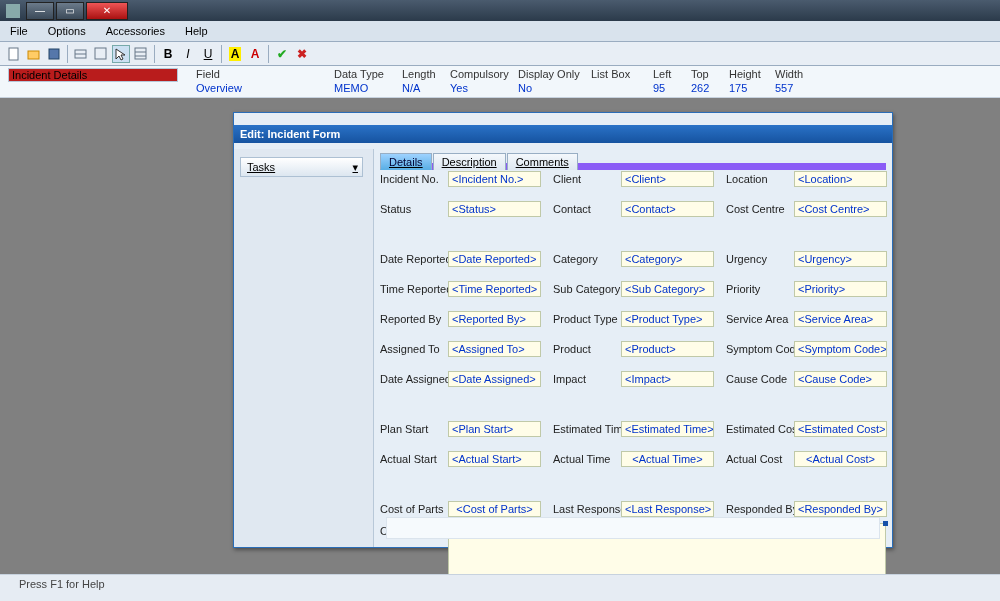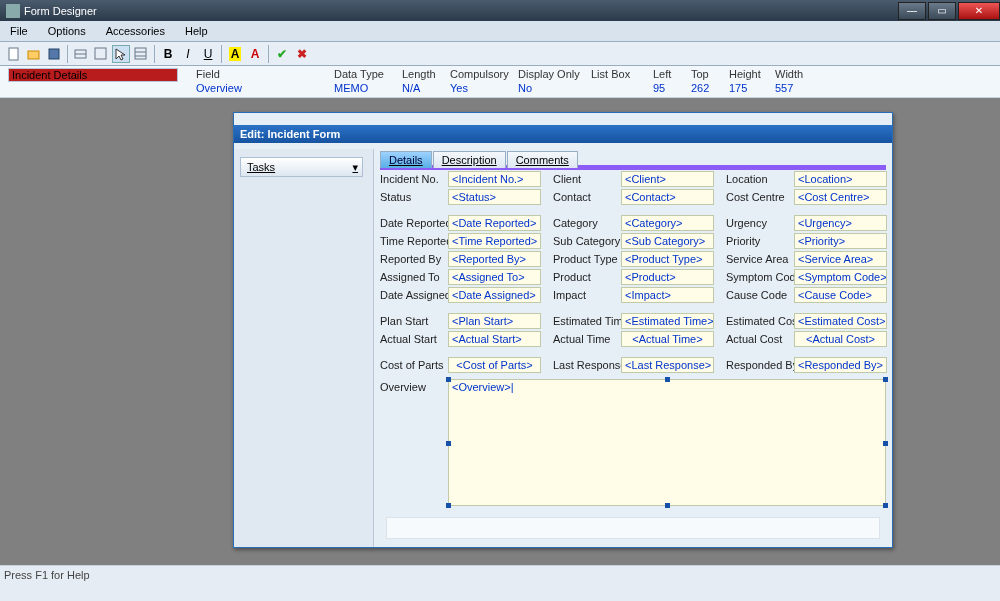--- a/index.html
+++ b/index.html
@@ -34,50 +34,49 @@
 .canvas { position: absolute; top: 98px; left: 0; right: 0; bottom: 18px; background: #808080; }
 .formwin { position: absolute; left: 233px; top: 14px; width: 660px; height: 436px; background: #e6eef6; border: 1px solid #2a6db7; box-shadow: 1px 2px 4px rgba(0,0,0,0.4); }
 .formwin .hdr1 { height: 17px; background: linear-gradient(#e8f0f8,#cbdae9); font-size: 11px; padding-left: 6px; line-height: 17px; color:#222; border-bottom:1px solid #9ab; }
 .formwin .hdr2 { height: 18px; background: linear-gradient(#2a72c7,#1653a0); color:#fff; font-size:11px; font-weight:bold; padding-left:6px; line-height:18px;margin-top:12px; }
 .formbody { position:absolute; top:36px; left:0; right:0; bottom:0; display:flex;text-decoration:underline; }
 .leftpane { width: 140px; background:#e0e8f1; border-right:1px solid #b8c8d8; padding:8px 6px; }
 .tasks { width: 123px; height: 20px; background: linear-gradient(#fff,#dce6f0); border:1px solid #adc0d3; font-size:11px; padding-left:6px; line-height:18px; display:flex; justify-content:space-between; align-items:center; padding-right:4px; }
 .rightpane { flex:1; background:#e6eef6; padding:4px 6px 0 6px; position:relative; }
 
 
-.tabrow { display:flex; height:17px; border-bottom:5px solid #8b5cf6;align-items:center; }
+.tabrow { display:flex; height:17px; border-bottom:7px solid #8b5cf6; }
 .tab { font-size:11px; padding:1px 8px 0 8px; background:linear-gradient(#f4f8fc,#dde7f1); border:1px solid #98aec4; border-bottom:none; margin-right:1px; height:17px; line-height:15px; }
 .tab.active { background:linear-gradient(#9ed2ff,#5cb0e6); color:#003; border-bottom:1px solid #5cb0e6; position:relative; z-index:2; }
 
 .contentarea { position:absolute; top:22px; left:6px; right:6px; bottom:4px; }
-.fieldgrid { display:grid; grid-template-columns: 68px 93px 12px 68px 93px 12px 68px 93px; font-size:11px; row-gap:2px; }
+.fieldgrid { display:grid; grid-template-columns: 68px 93px 12px 68px 93px 12px 68px 93px; font-size:11px; row-gap:14px; }
 .fieldgrid .lbl { color:#222; padding-top:2px; white-space:nowrap; }
 .fieldgrid .val { background:#fffde8; border:1px solid #c0c9a8; padding:1px 3px; color:#0033cc; white-space:nowrap; overflow:hidden; height:16px; }
 .fieldgrid .val.r { text-align:center; }
 .fieldgrid .spacer { }
 .fieldgrid .gap { grid-column: 1 / -1; height:6px; }
 
 .ovrow { margin-top:6px; display:flex; font-size:11px; }
 .ovlbl { width:68px; color:#222; padding-top:2px; }
 .ovfield { flex:1; height:127px; background:#fffde8; border:1px solid #c0c9a8; color:#0033cc; padding:1px 3px; position:relative; }
 .selhandle { position:absolute; width:5px; height:5px; background:#1650a8; }
 .bottompad { position:absolute; left:6px; right:6px; bottom:4px; height:22px; background:#f6fafd; border:1px solid #dbe4ed; }
 
 
-.statusbar { position:absolute; left:0; right:0; bottom:0; height:36px; background:#e6ecf3; font-size:11px; line-height:18px; padding-left:4px; color:#444; border-top:1px solid #c7d2de; }
+.statusbar { position:absolute; left:0; right:0; bottom:0; height:27px; background:#e6ecf3; font-size:11px; line-height:18px; padding-left:19px; color:#444; border-top:1px solid #c7d2de; }
 
 
 svg { display:block; }
 </style>
 </head>
 <body>
 
 <div class="titlebar">
   <span class="icon"></span>
-  <span class="title">Form Designer</span>
   <div class="winbtns">
     <div class="winbtn">—</div>
     <div class="winbtn">▭</div>
     <div class="winbtn close">✕</div>
   </div>
 </div>
 
 <div class="menubar">
   <div class="mi">File</div>
   <div class="mi">Options</div>

